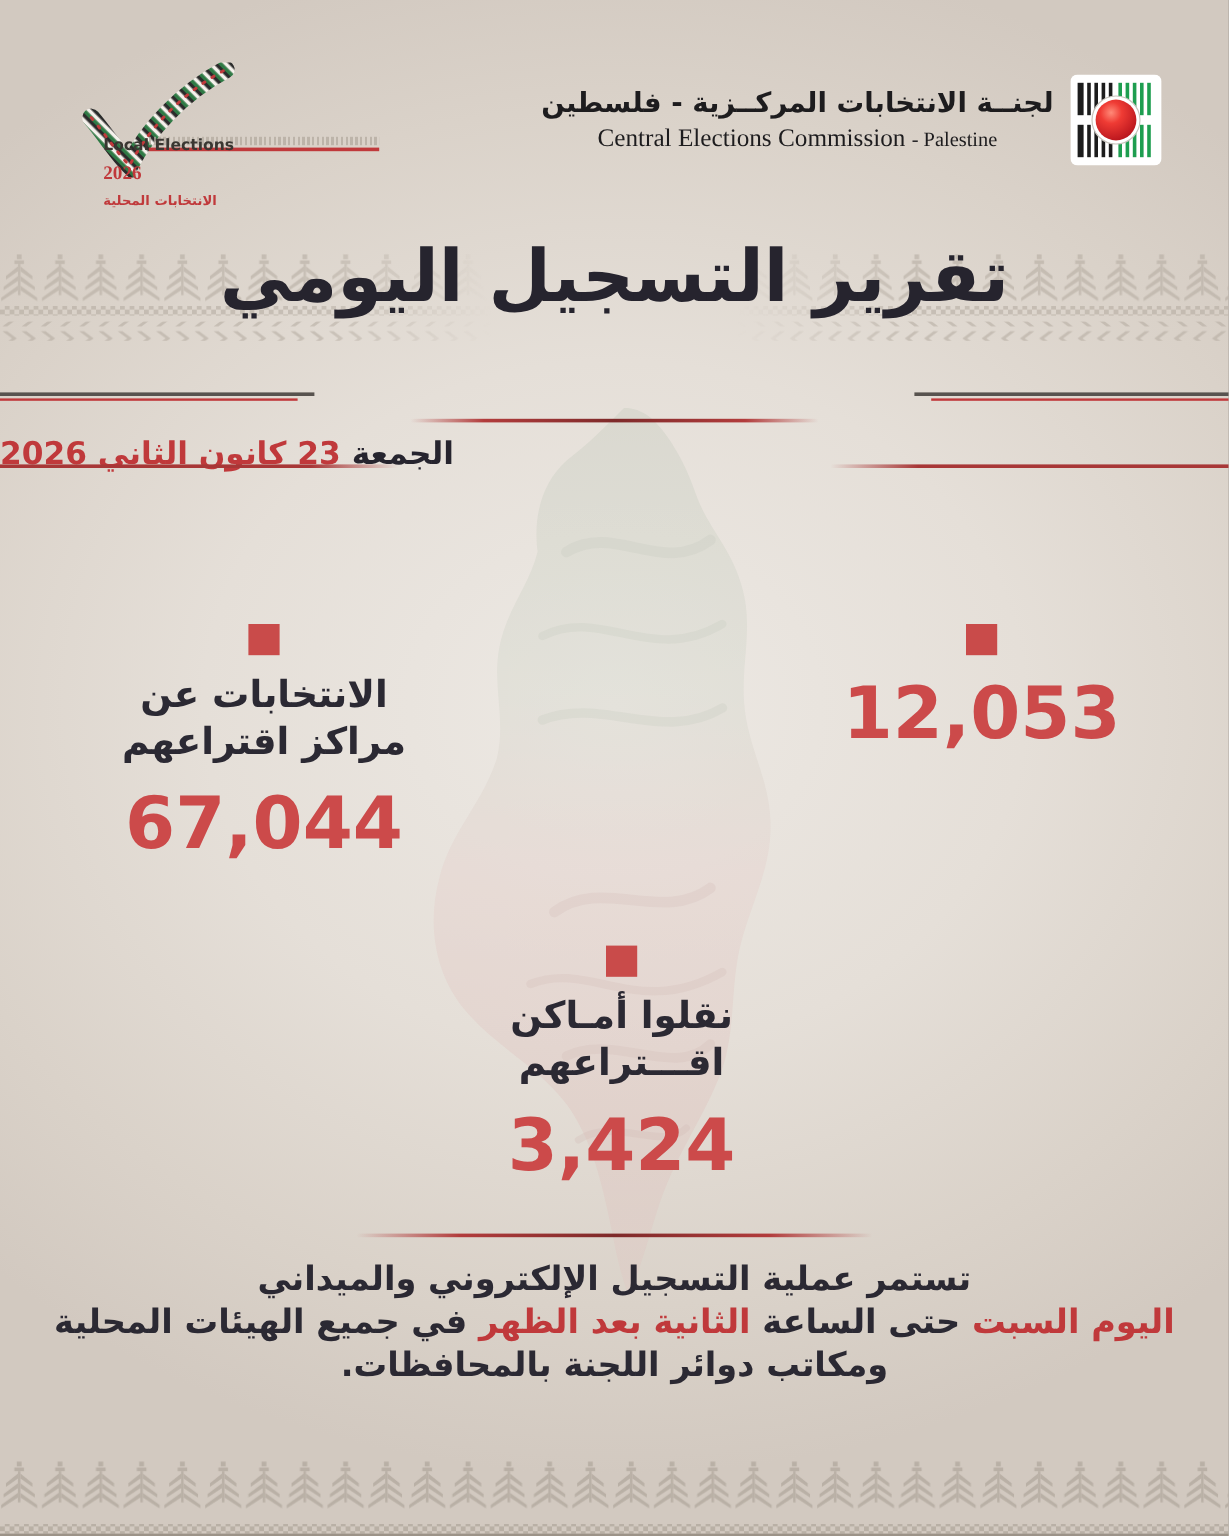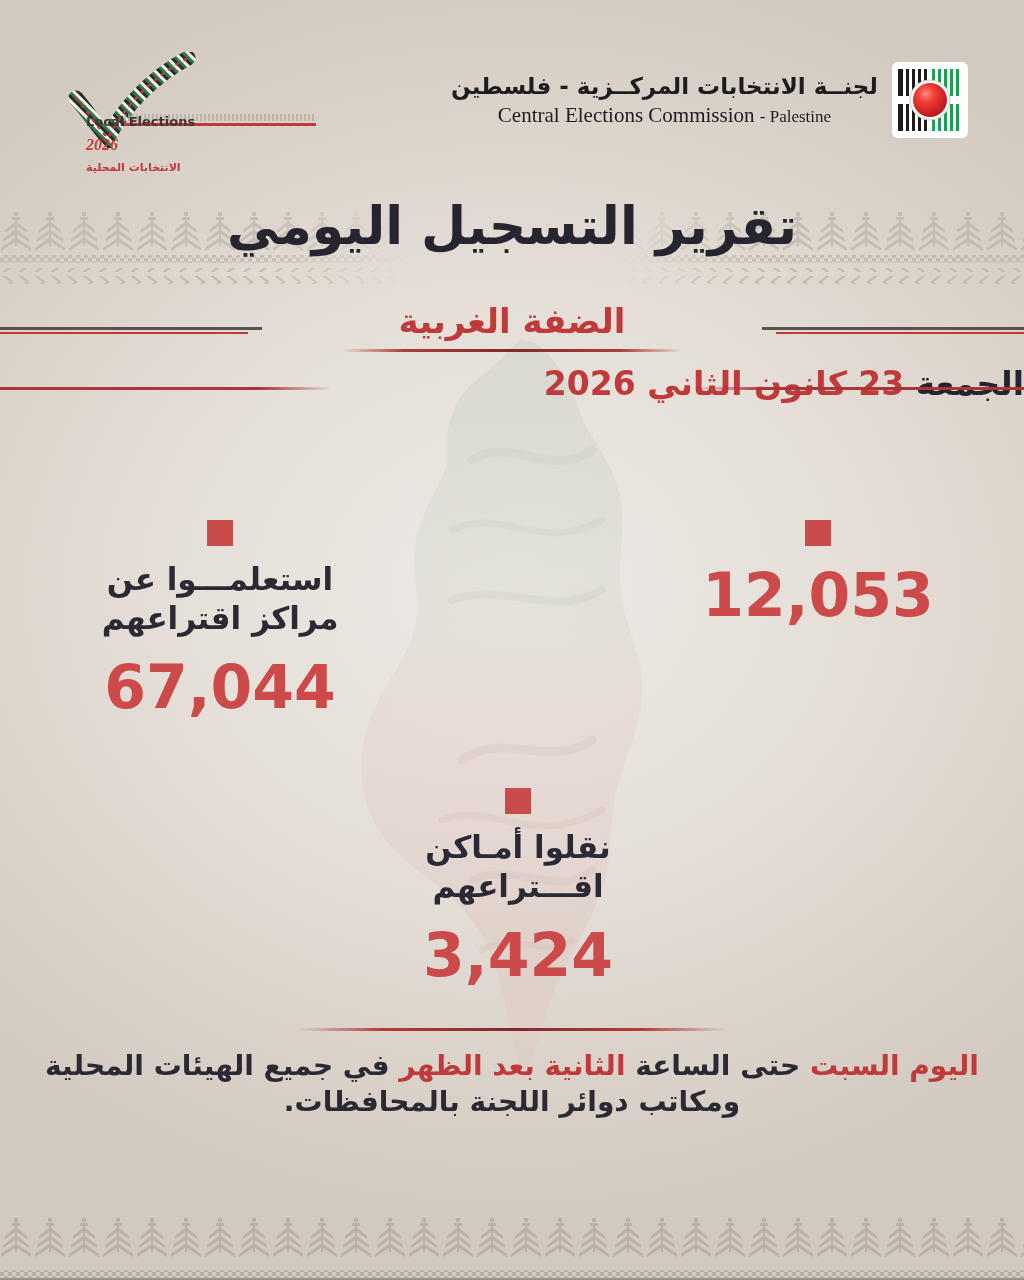--- a/index.html
+++ b/index.html
@@ -10,43 +10,43 @@
   }
   .abs{position:absolute;}
   
   .baqoon{left:66px;top:50px;width:252px;height:112px;}
   .baqoon-title{position:absolute;right:0;top:2px;font-size:42px;font-weight:bold;color:#c0393b;letter-spacing:-1px;}
   .baqoon-strip{position:absolute;right:2px;top:64px;width:192px;height:7px;opacity:.75;
     background:repeating-linear-gradient(90deg,#b3aa9f 0 2px,transparent 2px 4px);}
   .baqoon-rule{position:absolute;right:2px;top:73px;width:192px;height:2.5px;background:#c0393b;}
   .baqoon-sub{position:absolute;right:2px;top:64px;width:230px;display:flex;justify-content:flex-end;align-items:baseline;gap:7px;flex-direction:column;}
   .baqoon-sub .en{font-size:13px;font-weight:bold;color:#3a3732;}
-  .baqoon-sub .yr{font-size:16px;font-style:italic;color:#c0393b;font-family:"Liberation Serif",serif;font-weight:bold;}
+  .baqoon-sub .yr{font-size:16px;color:#c0393b;font-family:"Liberation Serif",serif;font-weight:bold;}
   .baqoon-sub .ar{font-size:11px;color:#c0393b;font-weight:bold;}
   .cec{right:56px;top:62px;display:flex;align-items:center;gap:14px;}
   .cec-text{text-align:center;}
   .cec-ar{font-size:23px;font-weight:bold;color:#1d1c1e;direction:rtl;}
   .cec-en{font-size:21px;color:#1d1c1e;font-family:"Liberation Serif",serif;margin-top:4px;}
   .cec-en .small{font-size:17px;}
   
   .band-top{left:0;top:210px;width:1024px;height:80px;}
   .band-bottom{left:0;top:1216px;width:1024px;height:64px;}
   
-  .main-title{left:0;top:196px;width:1024px;text-align:center;font-size:52px;font-weight:800;color:#26242e;direction:rtl;}
+  .main-title{left:0;top:196px;width:1024px;text-align:center;font-size:60px;font-weight:800;color:#26242e;direction:rtl;}
   .region{left:0;top:301px;width:1024px;text-align:center;font-size:34px;font-weight:bold;color:#c0393b;direction:rtl;}
   .rule-pair{top:327px;width:262px;height:8px;}
   .rule-pair .dark{height:3px;background:#58534f;}
   .rule-pair .red{height:2px;background:#c0393b;margin-top:2px;}
   .rule-pair.left{left:0;}
   .rule-pair.right{right:0;}
   .rule-pair.left .red{width:248px;}
   .rule-pair.right .red{width:248px;margin-left:14px;}
   .region-rule{left:342px;top:349px;width:340px;height:3px;
     background:linear-gradient(90deg,rgba(176,58,58,0) 0%,#b23c3c 18%,#7e2a2a 50%,#b23c3c 82%,rgba(176,58,58,0) 100%);}
-  .date-row{left:0;top:364px;width:1024px;text-align:right;font-size:33px;font-weight:bold;direction:rtl;color:#c0393b;}
+  .date-row{left:0;top:364px;width:1024px;text-align:left;font-size:26px;font-weight:bold;direction:rtl;color:#c0393b;}
   .date-row .day{color:#26242e;}
   .date-line{top:387px;width:332px;height:2.5px;}
   .date-line.left{left:0;background:linear-gradient(90deg,#a83737 0%,#a83737 78%,rgba(168,55,55,0) 100%);}
   .date-line.right{right:0;background:linear-gradient(270deg,#a83737 0%,#a83737 78%,rgba(168,55,55,0) 100%);}
   
   .watermark{left:352px;top:340px;width:340px;height:740px;opacity:.5;}
   
   .stat{text-align:center;direction:rtl;}
   .stat .bullet{width:26px;height:26px;background:#c94b4a;margin:0 auto 14px auto;}
   .stat .lbl{font-size:31px;font-weight:bold;color:#2b2933;line-height:39px;}
@@ -215,21 +215,20 @@
             <stop offset="0.35" stop-color="#ef3b34"></stop>
           <stop offset="1" stop-color="#b5121b"></stop>
         </radialGradient>
       </defs>
       <circle cx="38" cy="38" r="20" fill="#ffffff" stroke="#c9c4bd" stroke-width="1"></circle>
       <circle cx="38" cy="38" r="17" fill="url(#ball)"></circle>
     </svg>
   </div>
 
   <div class="abs main-title">تقرير التسجيل اليومي</div>
-  <div class="abs region">الضفة الغربية</div>
 
   <div class="abs rule-pair left">
     <div class="dark"></div>
       <div class="red"></div>
   </div>
   <div class="abs rule-pair right">
     <div class="dark"></div>
       <div class="red"></div>
   </div>
   <div class="abs region-rule"></div>
@@ -243,36 +242,37 @@
   <div class="abs date-line right"></div>
 
   <div class="abs stat stat-right">
     <div class="bullet"></div>
     <div class="val">12,053</div>
   </div>
 
   <div class="abs stat stat-left">
     <div class="bullet"></div>
     <div class="lbl">
-      <div>استعلمـــوا عن</div>
+      <div>الانتخابات عن</div>
       <div>مراكز اقتراعهم</div>
     </div>
     <div class="val">67,044</div>
   </div>
 
   <div class="abs stat stat-center">
     <div class="bullet"></div>
     <div class="lbl">
       <div>نقلوا أمـاكن</div>
       <div>اقـــتراعهم</div>
     </div>
     <div class="val">3,424</div>
   </div>
 
   <div class="abs footer-rule"></div>
   <div class="abs footer-text">
+    <div>تستمر عملية التسجيل الإلكتروني والميداني</div>
     <div>
       <span class="red">اليوم السبت </span><span>حتى الساعة </span><span class="red">الثانية بعد الظهر </span><span>في جميع الهيئات المحلية</span>
     </div>
     <div>ومكاتب دوائر اللجنة بالمحافظات.</div>
   </div>
 
 </div>
 
 </body></html>

